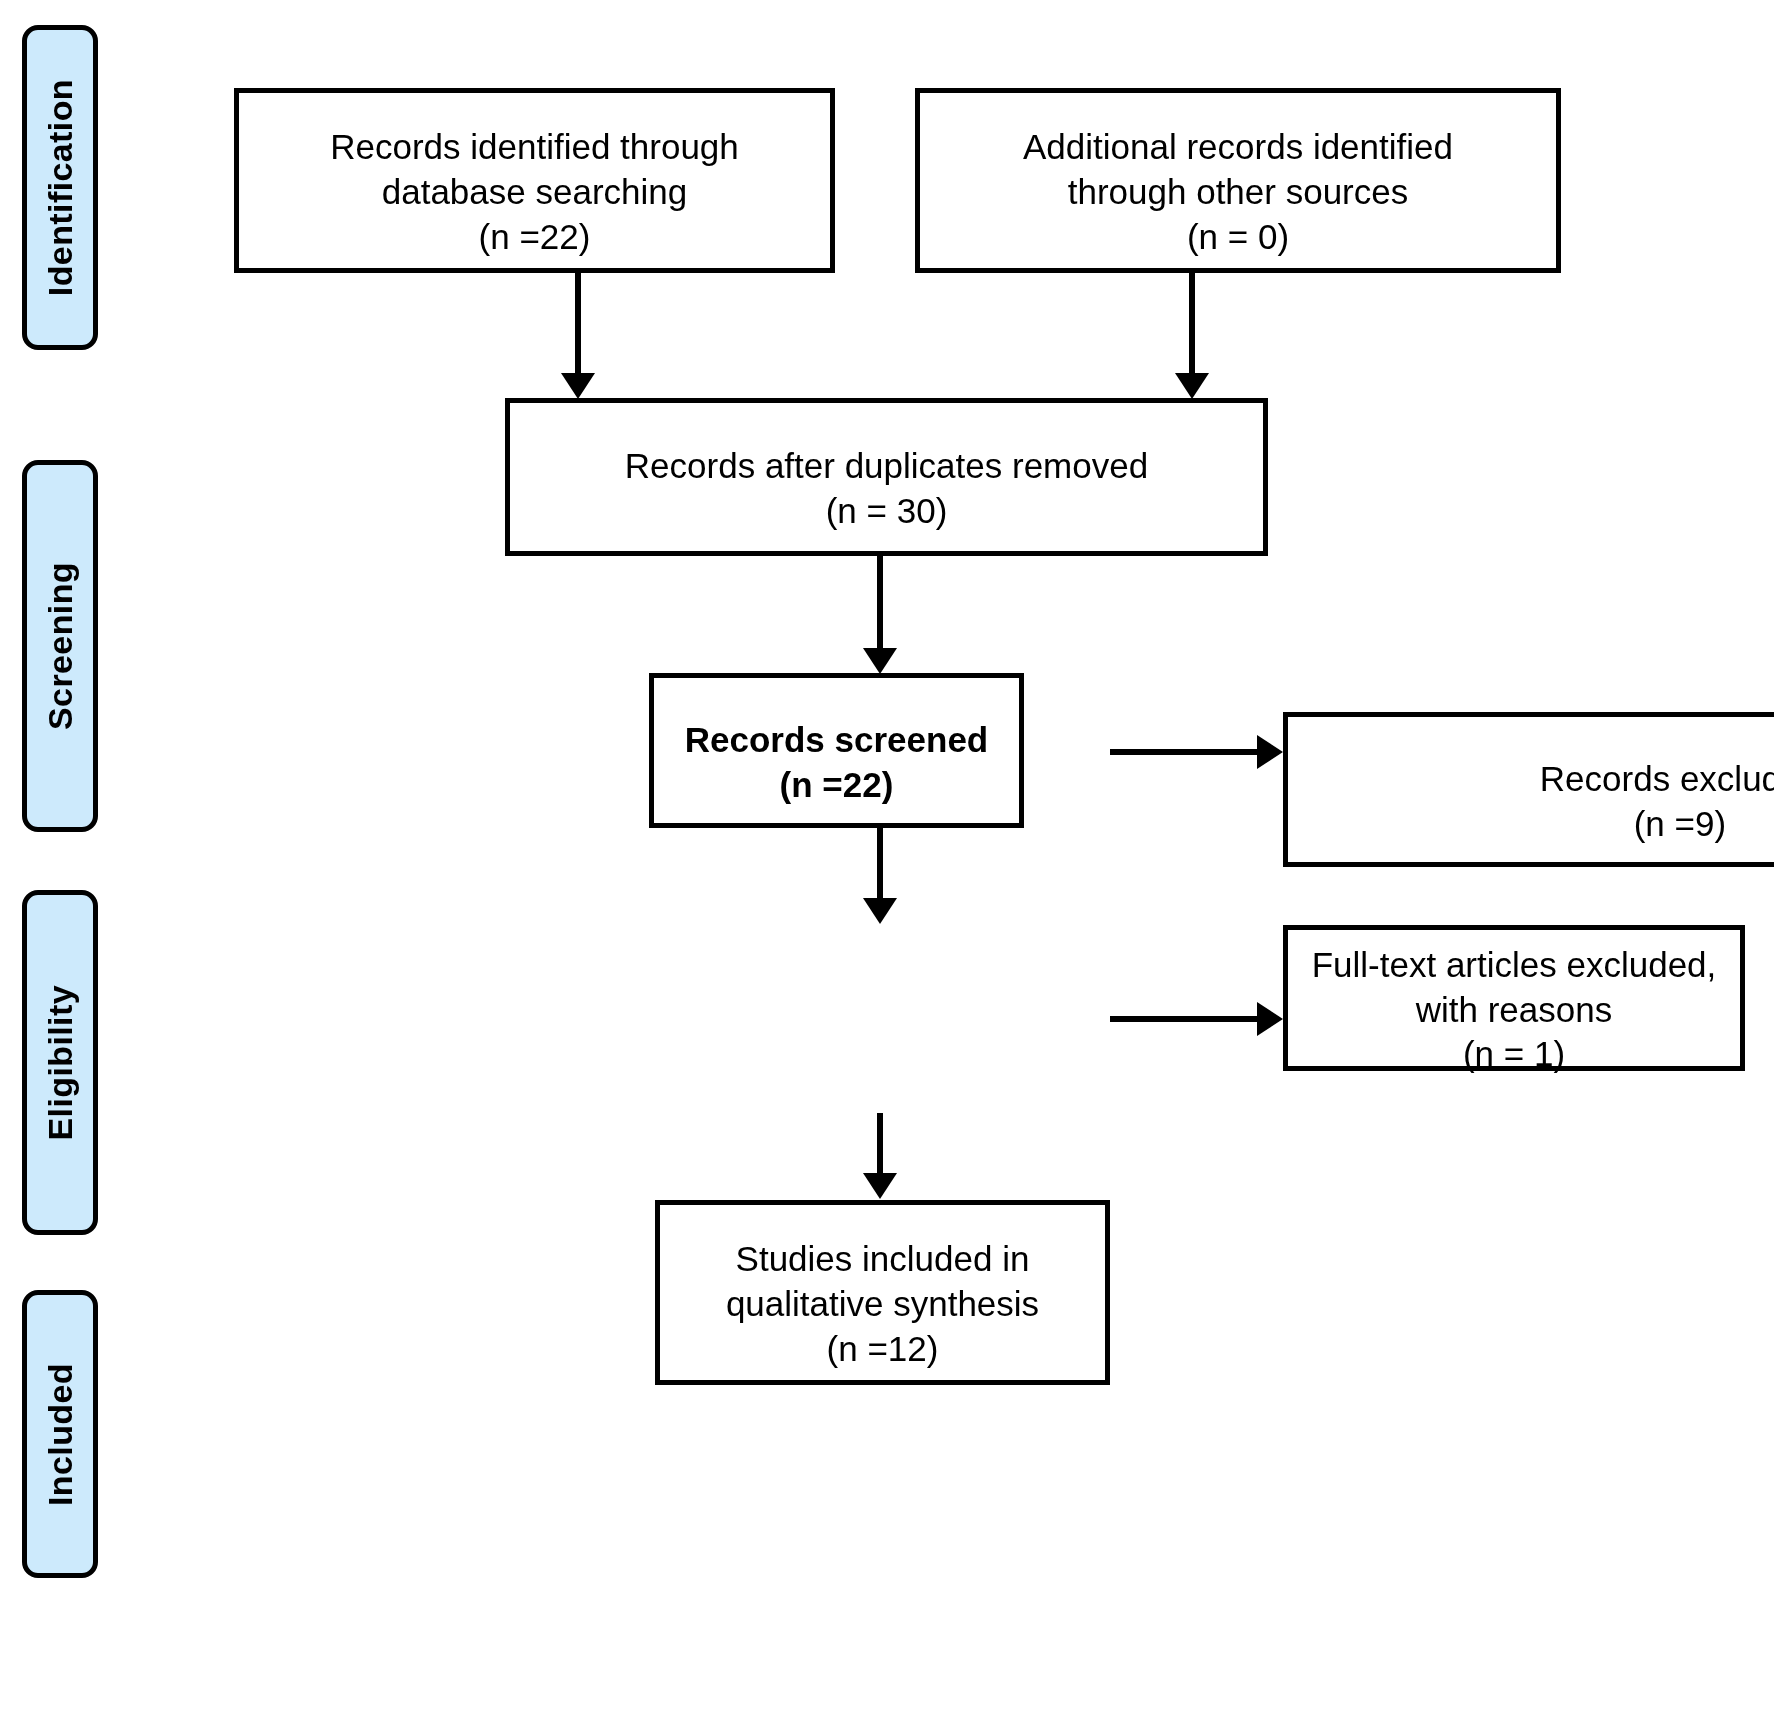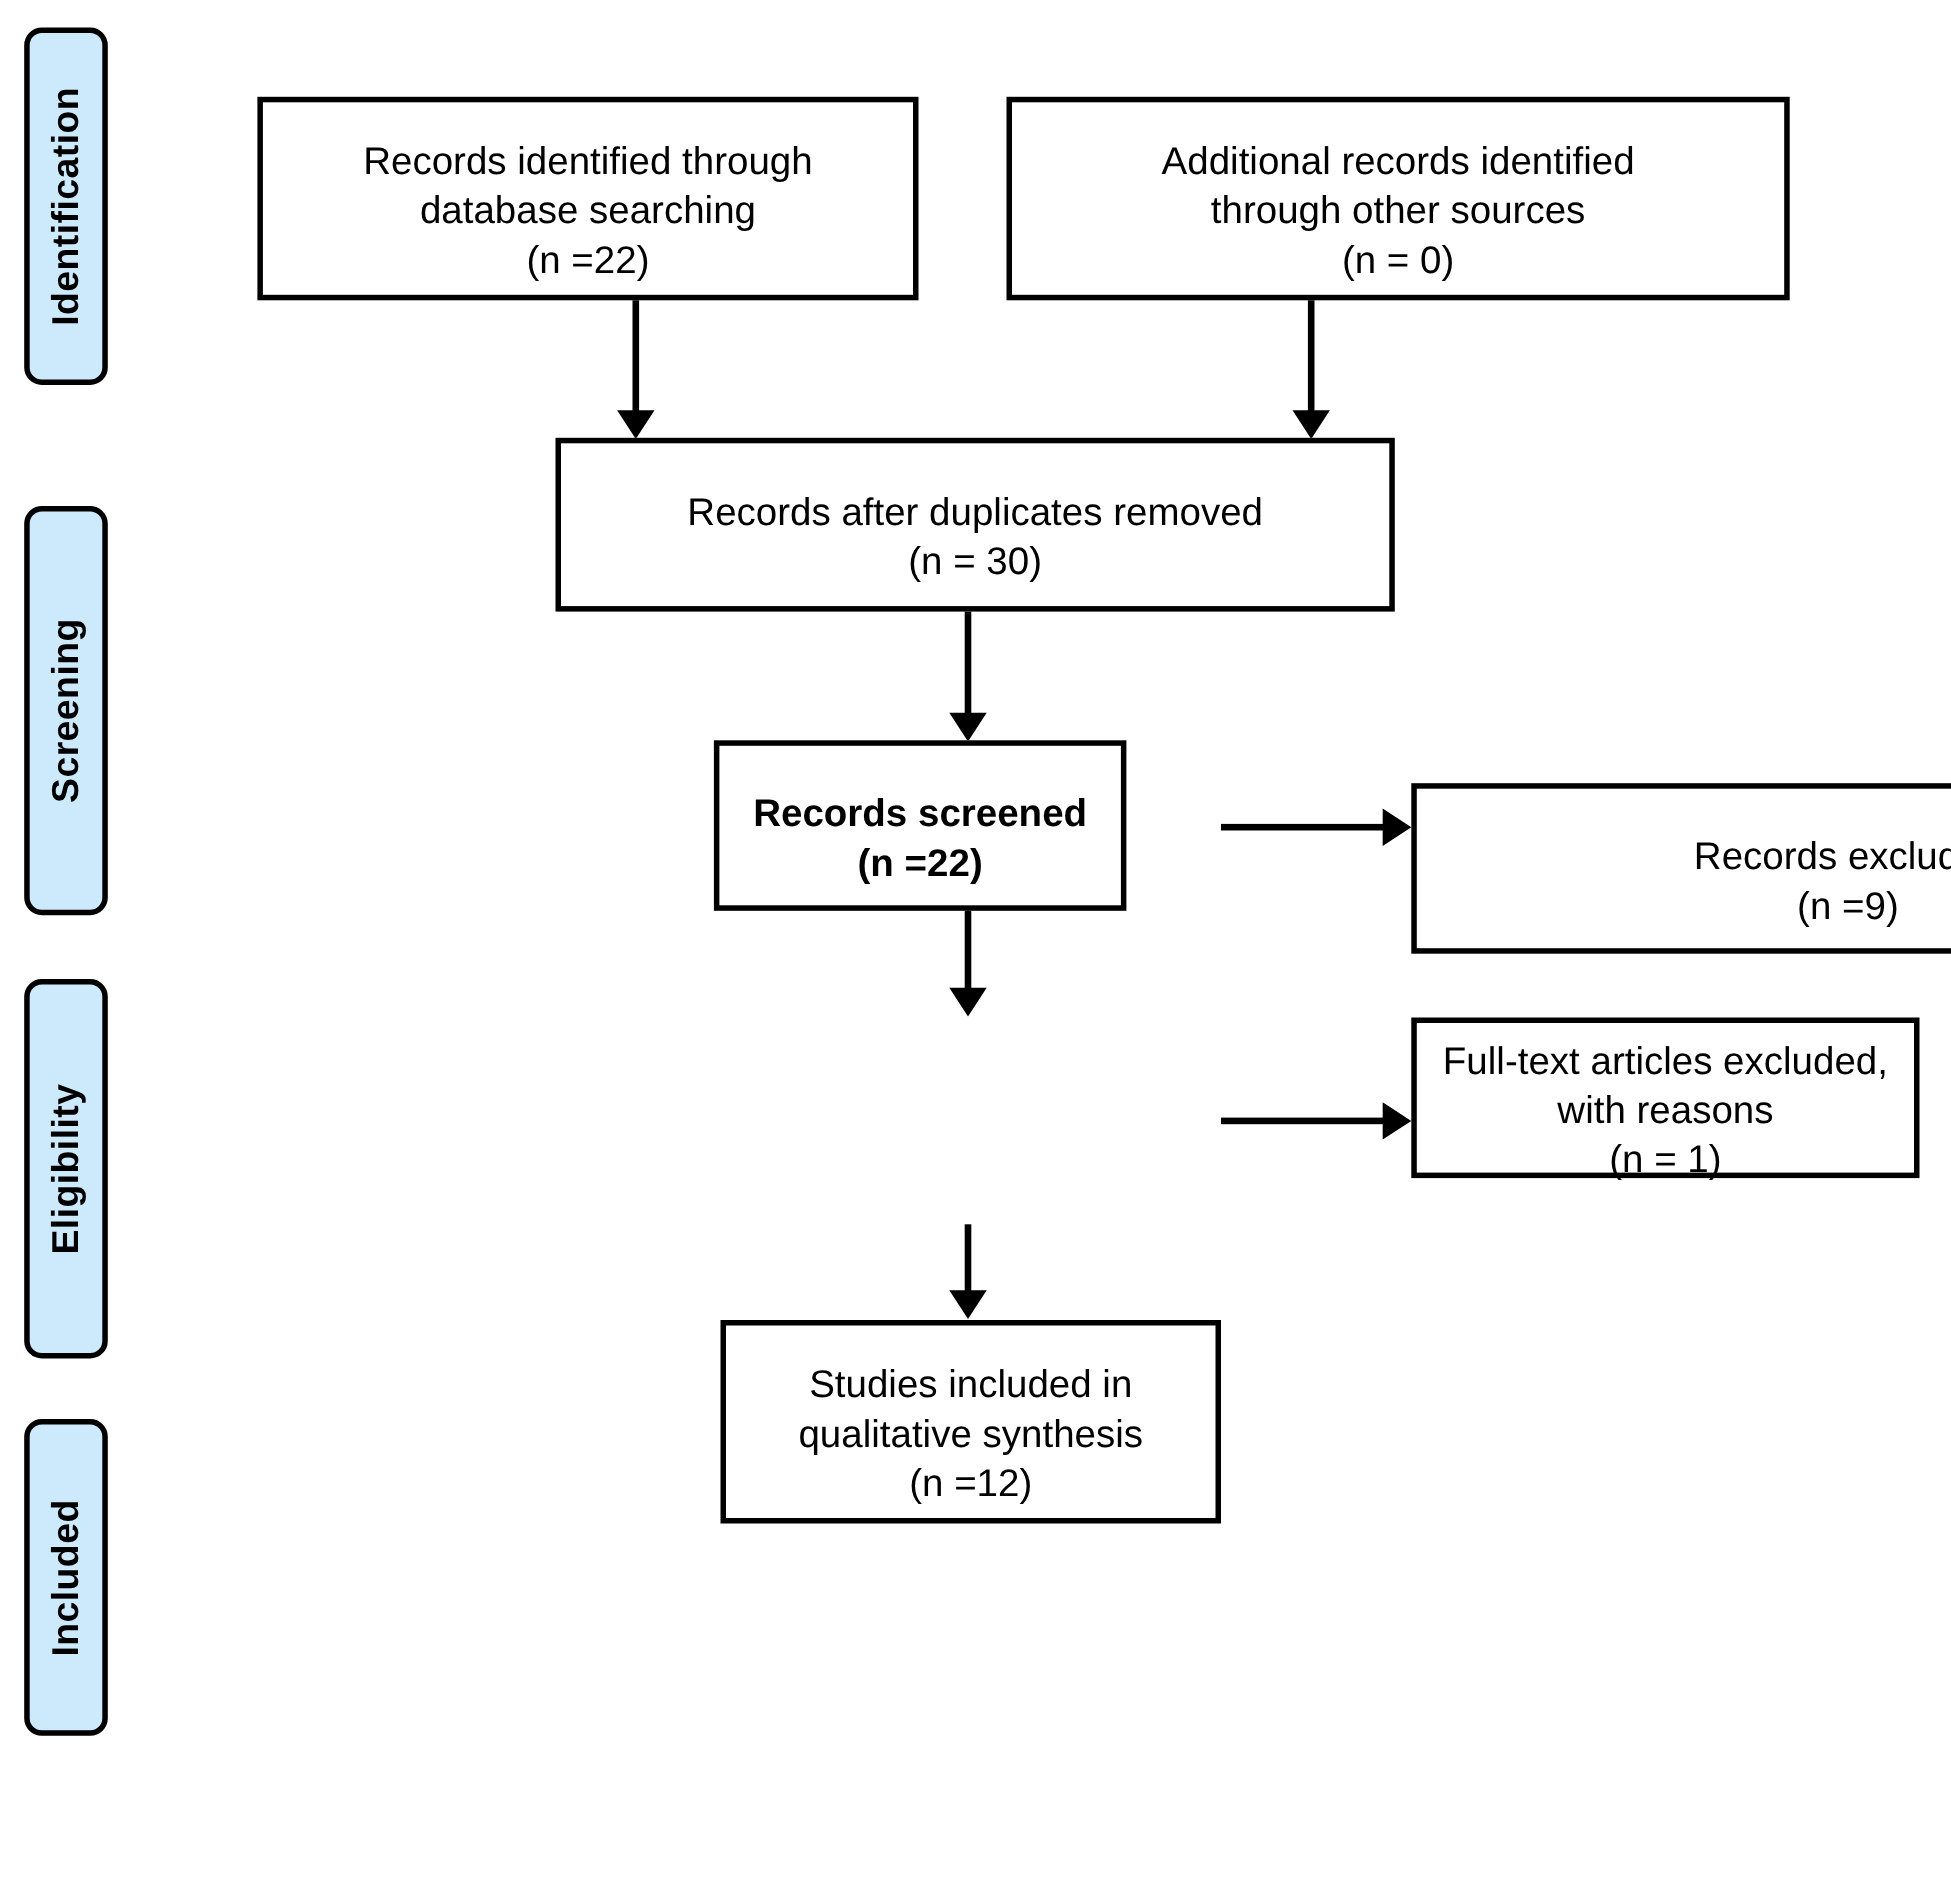--- a/index.html
+++ b/index.html
@@ -107,21 +107,21 @@
   <div class="stage-label" style="left:22px; top:1290px; width:76px; height:288px;">
     <span class="stage-text">Included</span>
   </div>
 
   <div class="flow-box" style="left:234px; top:88px; width:601px; height:185px;">
     <span class="box-text">Records identified through
 database searching
 (n =22)</span>
   </div>
 
-  <div class="flow-box" style="left:915px; top:88px; width:712px; height:185px;">
+  <div class="flow-box" style="left:915px; top:88px; width:646px; height:185px;">
     <span class="box-text">Additional records identified
 through other sources
 (n = 0)</span>
   </div>
 
   <div class="vline" style="left:575px; top:273px; height:103px;"></div>
   <div class="arrow-down" style="left:561px; top:373px;"></div>
 
   <div class="vline" style="left:1189px; top:273px; height:103px;"></div>
   <div class="arrow-down" style="left:1175px; top:373px;"></div>

